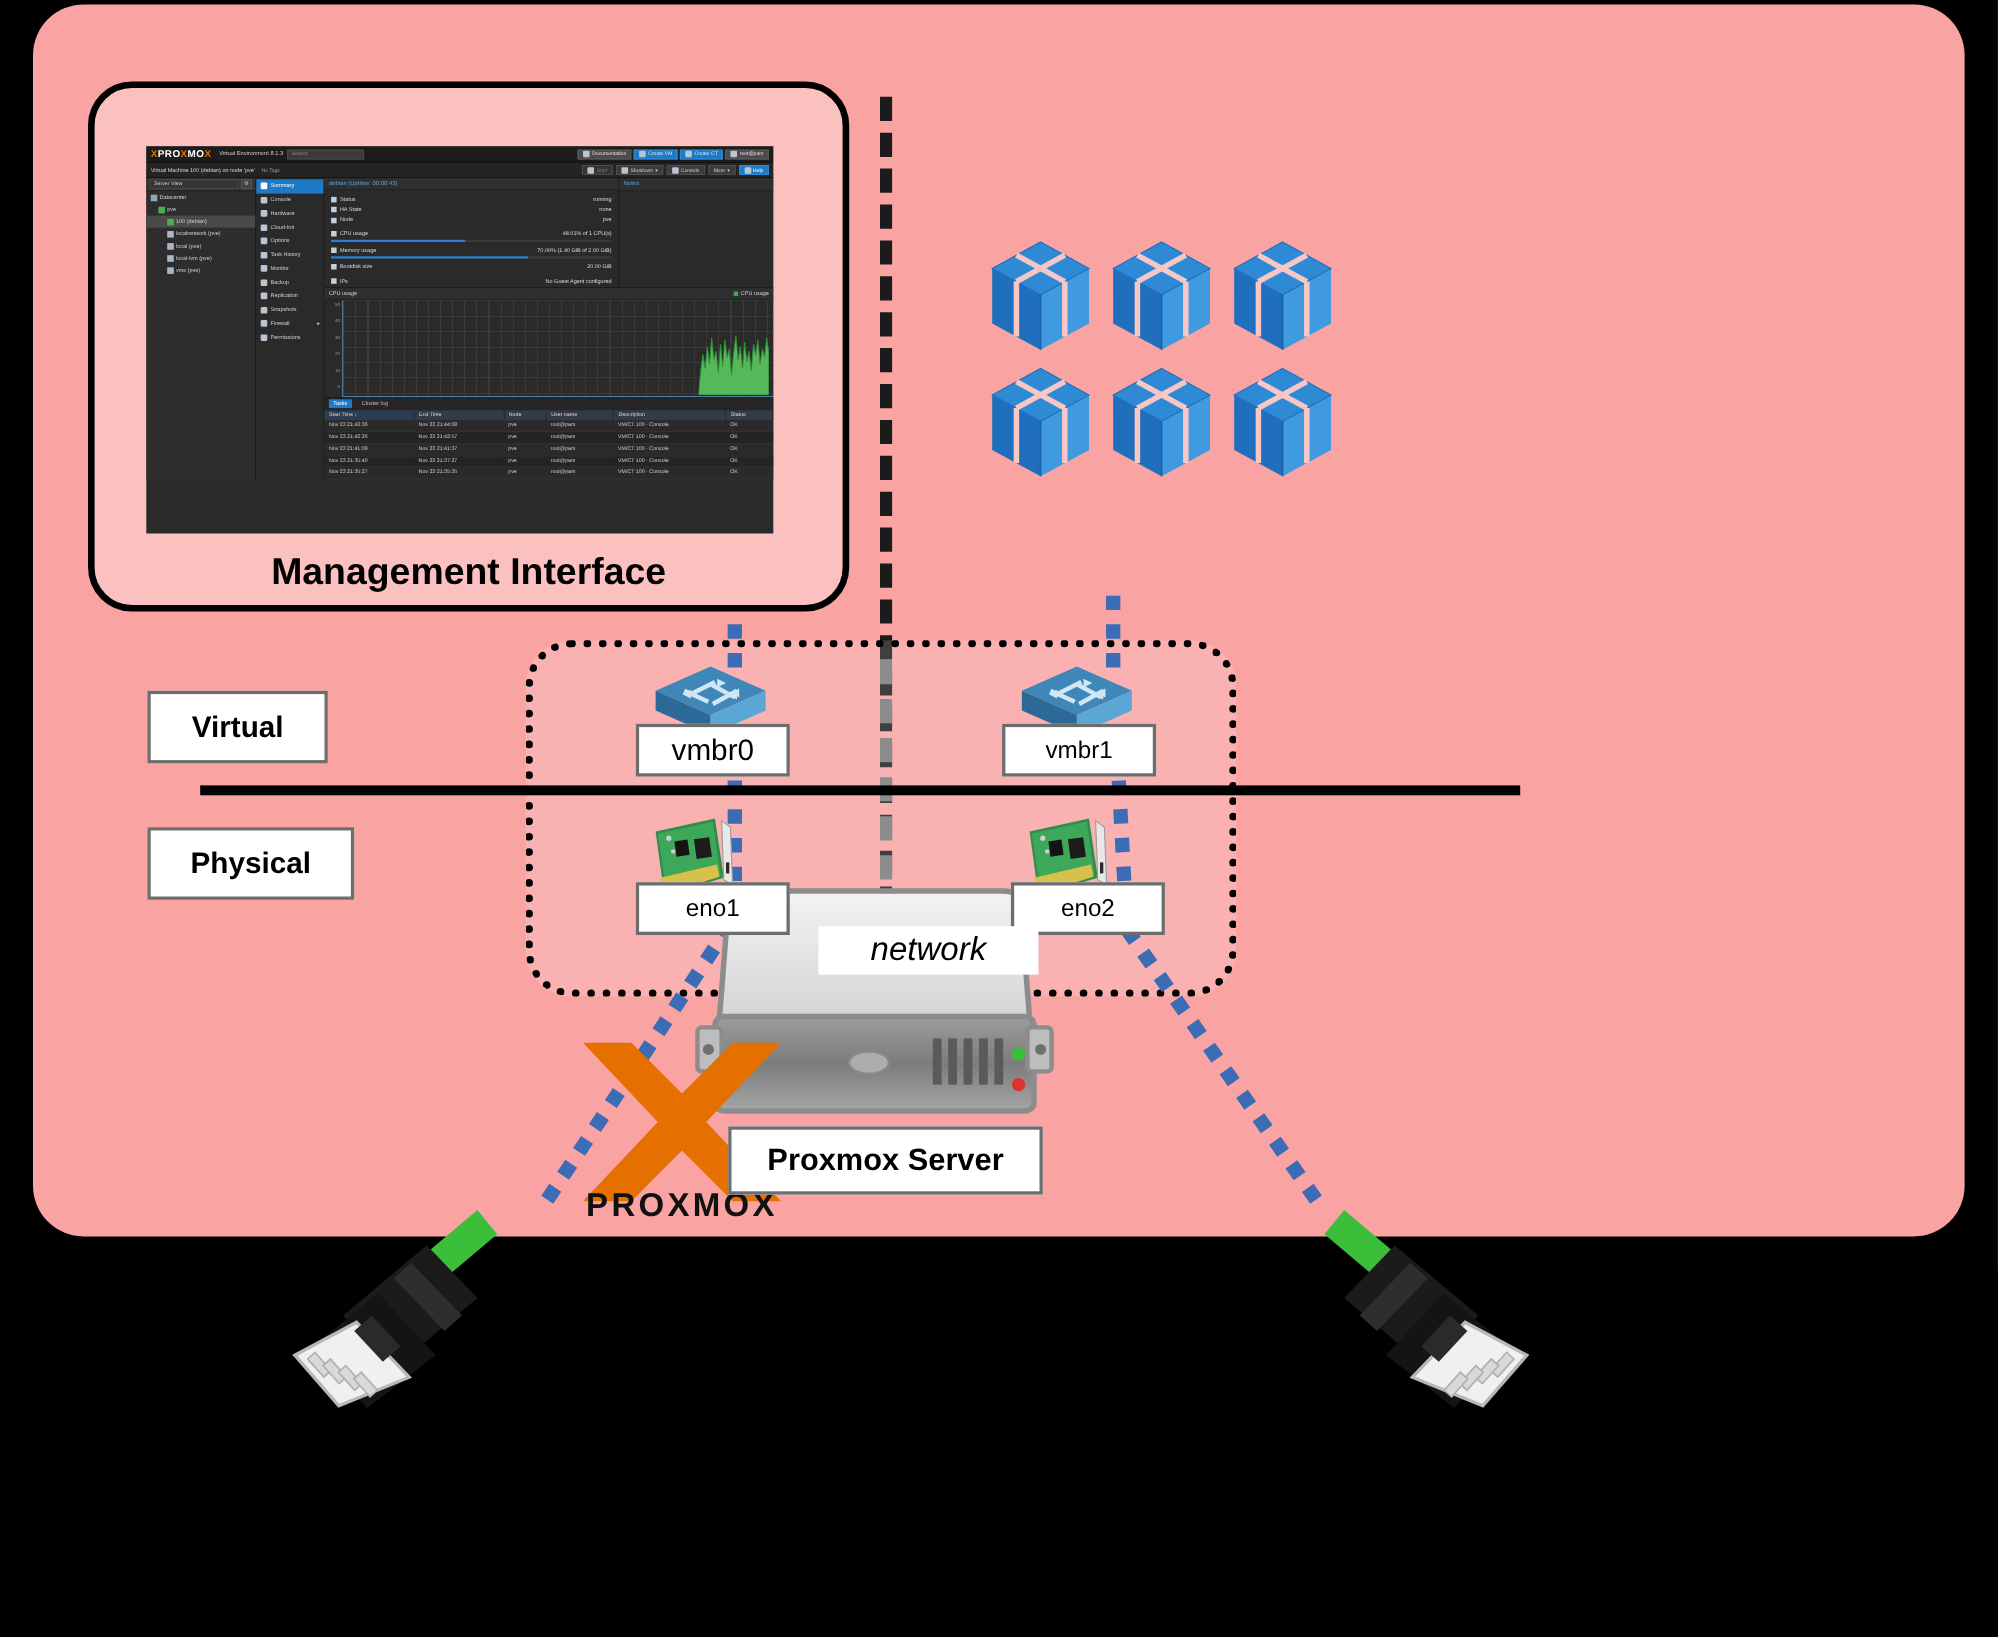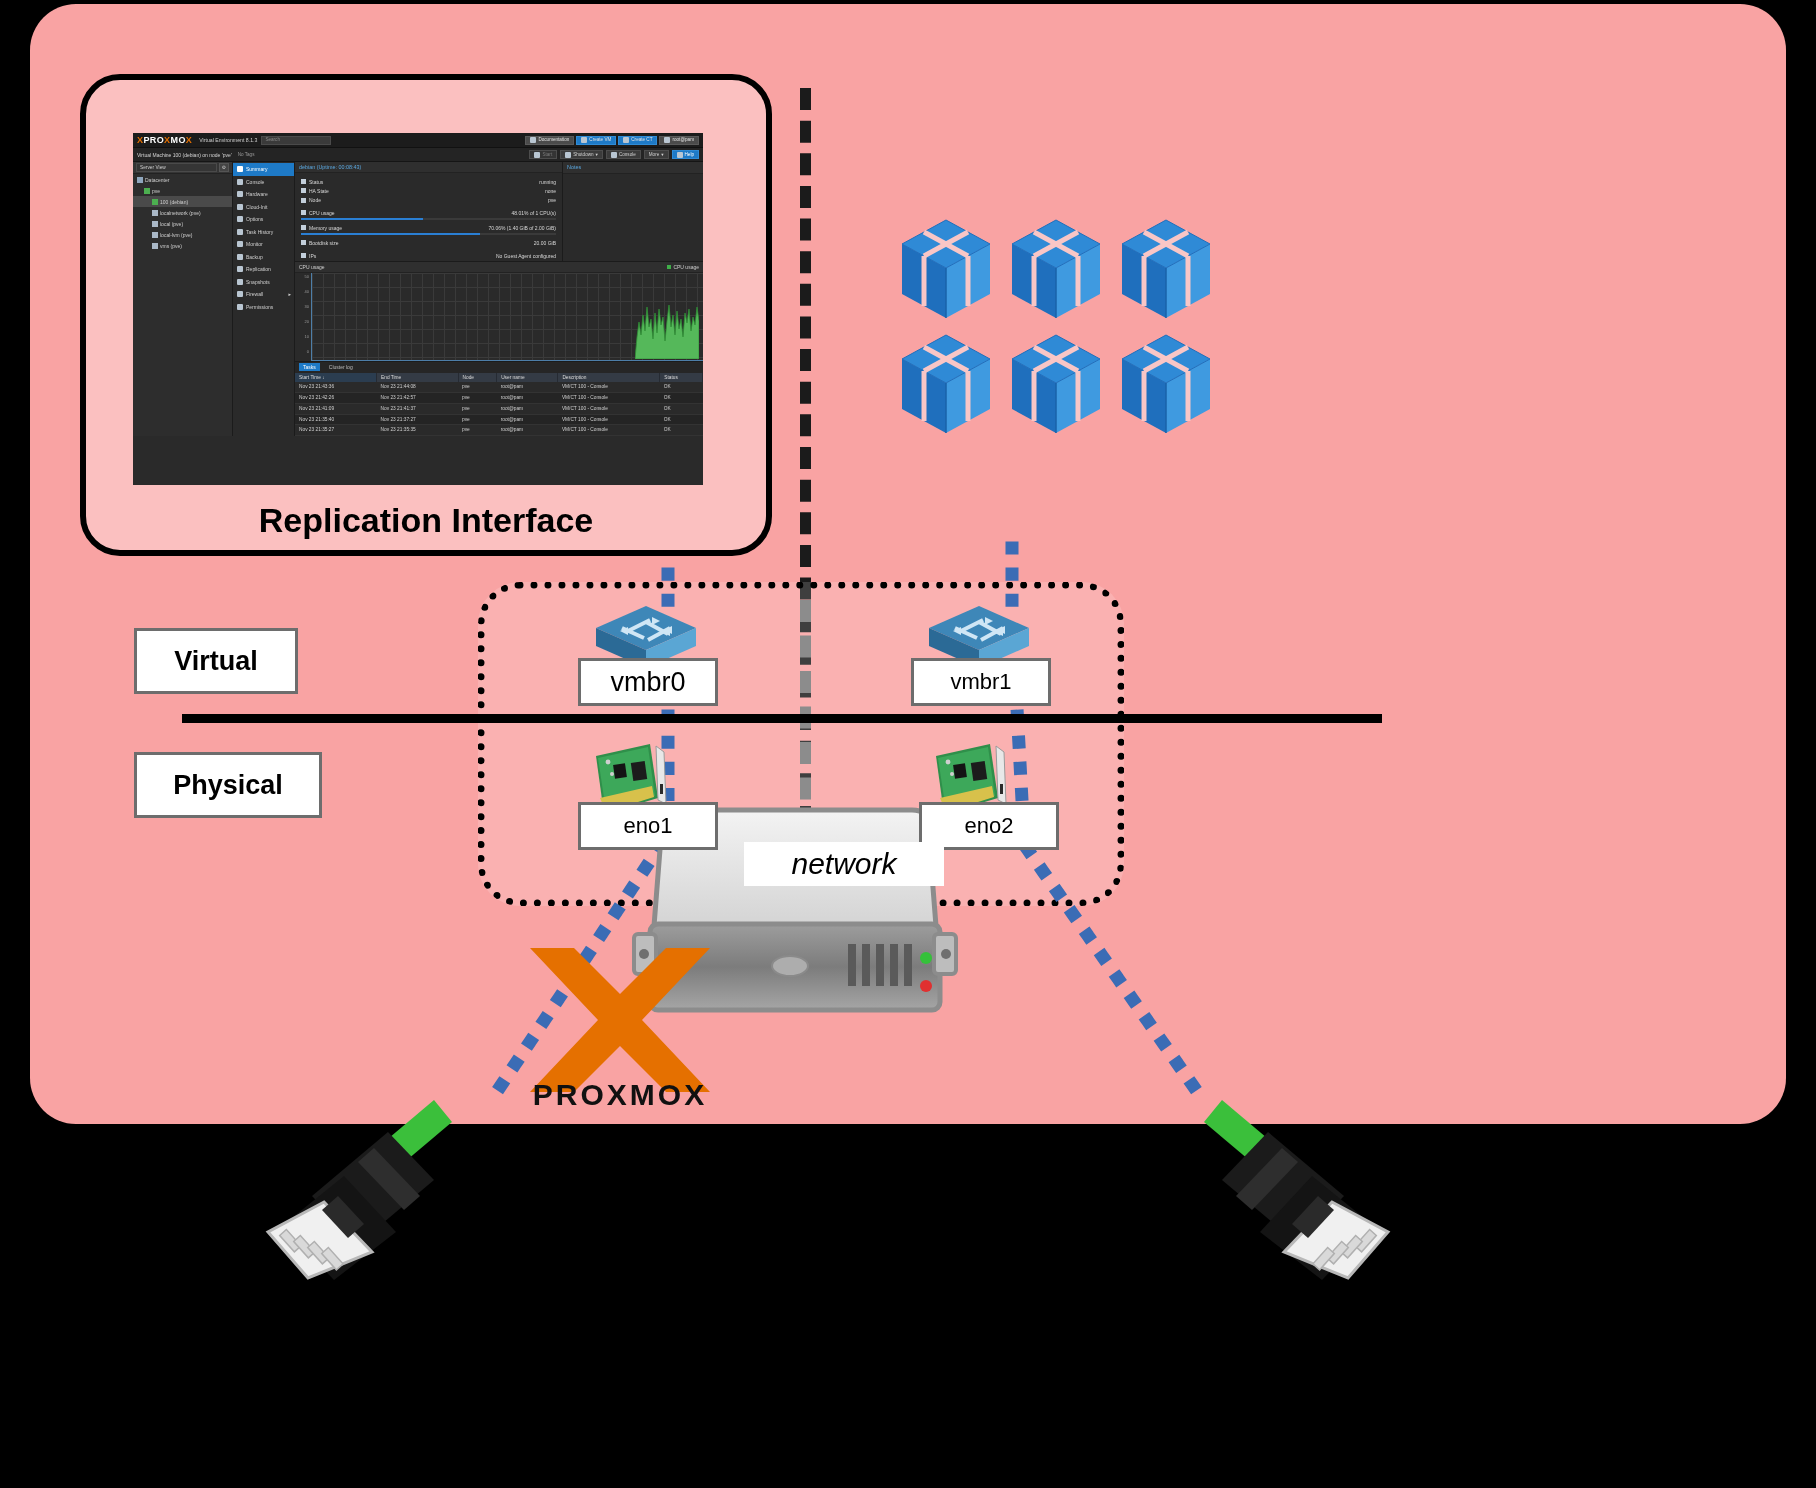--- a/index.html
+++ b/index.html
@@ -159,21 +159,21 @@
     <path d="M1012,548 L1012,620" stroke="#3b6cb5" stroke-width="13" stroke-dasharray="0.1 26" stroke-linecap="square" fill="none"></path>
 
     <path d="M1016,690 L1022,800" stroke="#3b6cb5" stroke-width="13" stroke-dasharray="0.1 26" stroke-linecap="square" fill="none"></path>
 
     <path d="M1028,850 L1196,1090" stroke="#3b6cb5" stroke-width="13" stroke-dasharray="0.1 26" stroke-linecap="square" fill="none"></path>
   </svg>
 
   <div class="hr-line"></div>
 
   <div class="panel" id="mgmt-panel">
-    <div class="panel-title" style="bottom:10px">Replication Interface</div>
+    <div class="panel-title" style="bottom:10px">Management Interface</div>
   </div>
 
   <div id="pve">
 
     <div class="pve-top">
       <div class="pve-logo">
         <span class="x">X</span>
           <span class="w">PRO</span>
           <span class="x">X</span>
           <span class="w">MO</span>
@@ -618,14 +618,15 @@
     <path d="M100,104 L126,132 L110,146 L84,118 Z" fill="#2a2a2a"></path>
   </svg>
 
   <div class="wbox" id="lbl-virtual">Virtual</div>
   <div class="wbox" id="lbl-physical">Physical</div>
   <div class="wbox" id="lbl-vmbr0">vmbr0</div>
   <div class="wbox" id="lbl-vmbr1">vmbr1</div>
   <div class="wbox" id="lbl-eno1">eno1</div>
   <div class="wbox" id="lbl-eno2">eno2</div>
   <div class="wbox" id="lbl-network">network</div>
+  <div class="wbox" id="lbl-server">Proxmox Server</div>
 
 </div>
 
 </body></html>

